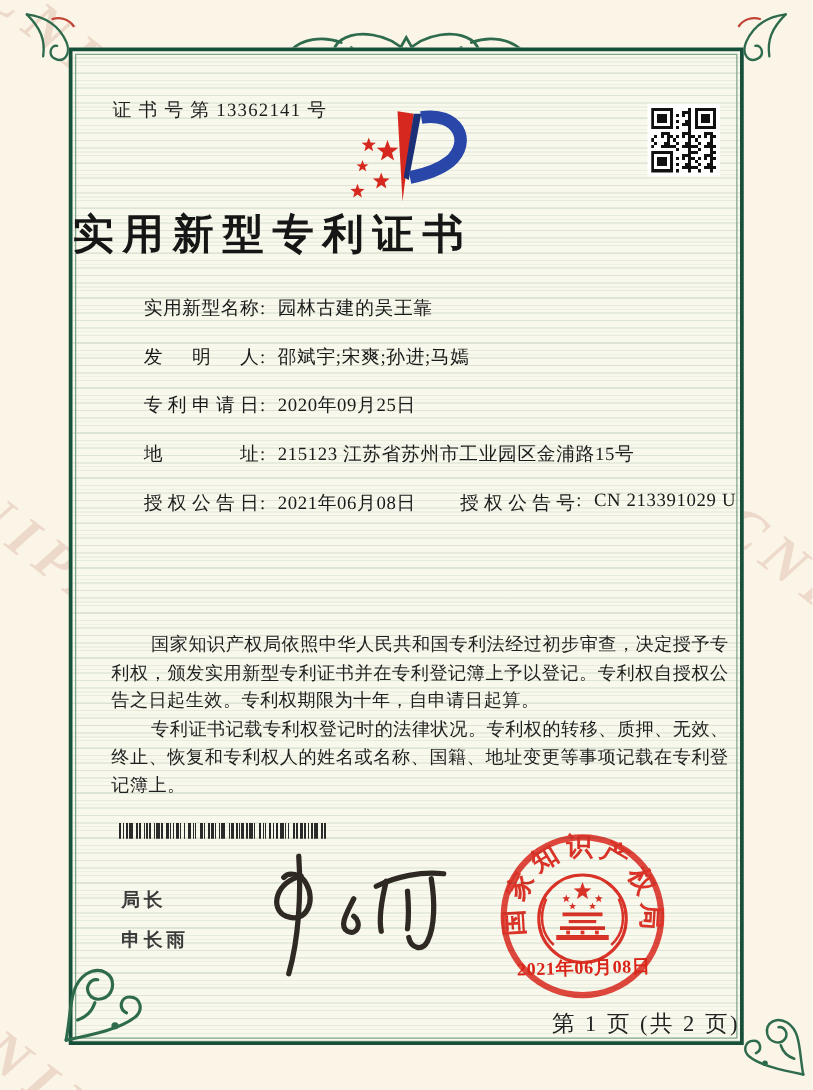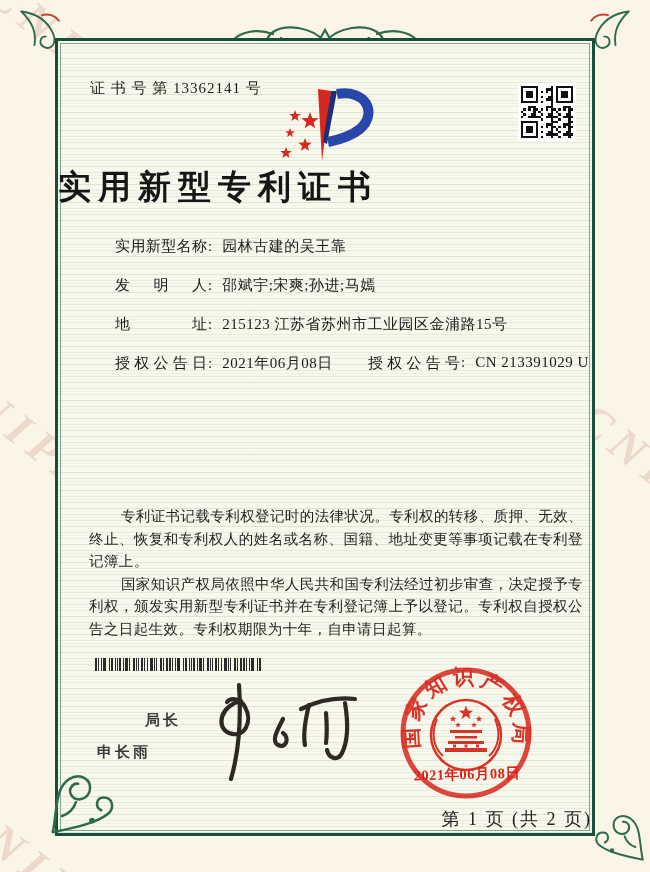--- a/index.html
+++ b/index.html
@@ -82,21 +82,21 @@
   
   .barcode{position:absolute;left:37px;top:617px;width:170px;height:13px;}
   .barcode rect{fill:#2a2a2a;}
 
   
   .comm{
     position:absolute;left:39px;
     font-family:"Liberation Sans", sans-serif;
     font-size:15px;font-weight:600;color:#3b3b3b;letter-spacing:3px;
   }
-  .comm.t1{top:670px;margin-left:48px;}
+  .comm.t1{top:670px;}
   .comm.t2{top:702px;}
   .sig{position:absolute;left:137px;top:634px;width:170px;height:112px;}
   .sig path{fill:none;stroke:#2e2923;stroke-width:4.2;stroke-linecap:round;}
 
   
   .seal{position:absolute;left:333px;top:614px;width:150px;height:150px;opacity:.93;mix-blend-mode:multiply;}
   .seal-date{
     position:absolute;left:341px;top:724px;width:136px;
     text-align:center;font-size:14.5px;font-weight:bold;
     color:#da2417;letter-spacing:0.5px;
@@ -306,33 +306,36 @@
     <div class="title">实用新型专利证书</div>
 
     <div class="rows">
       <div class="row">
         <span class="lbl">实用新型名称</span><span class="colon">:</span><span class="val">园林古建的吴王靠</span>
       </div>
       <div class="row">
         <span class="lbl">发明人</span><span class="colon">:</span><span class="val">邵斌宇;宋爽;孙进;马嫣</span>
       </div>
       <div class="row">
+        <span class="lbl">专利申请日</span><span class="colon">:</span><span class="val">2020年09月25日</span>
+      </div>
+      <div class="row">
         <span class="lbl">地址</span><span class="colon">:</span><span class="val">215123 江苏省苏州市工业园区金浦路15号</span>
       </div>
       <div class="row grant-row">
         <span class="lbl">授权公告日</span><span class="colon">:</span><span class="val">2021年06月08日</span>
         <span class="grant2">
           <span class="lbl">授权公告号</span><span class="colon">:</span><span class="val">CN 213391029 U</span>
         </span>
       </div>
     </div>
 
     <div class="paras">
+      <p>国家知识产权局依照中华人民共和国专利法经过初步审查，决定授予专利权，颁发实用新型专利证书并在专利登记簿上予以登记。专利权自授权公告之日起生效。专利权期限为十年，自申请日起算。</p>
       <p>专利证书记载专利权登记时的法律状况。专利权的转移、质押、无效、终止、恢复和专利权人的姓名或名称、国籍、地址变更等事项记载在专利登记簿上。</p>
-      <p>国家知识产权局依照中华人民共和国专利法经过初步审查，决定授予专利权，颁发实用新型专利证书并在专利登记簿上予以登记。专利权自授权公告之日起生效。专利权期限为十年，自申请日起算。</p>
     </div>
 
     <svg class="barcode" viewBox="0 0 170 13" preserveAspectRatio="none" shape-rendering="crispEdges">
       <g id="barcode-bars">
           <rect x="0" y="0" width="2" height="13"></rect>
           <rect x="3" y="0" width="1" height="13"></rect>
           <rect x="6" y="0" width="1" height="13"></rect>
           <rect x="8" y="0" width="3" height="13"></rect>
           <rect x="14" y="0" width="1" height="13"></rect>
           <rect x="16" y="0" width="2" height="13"></rect>

